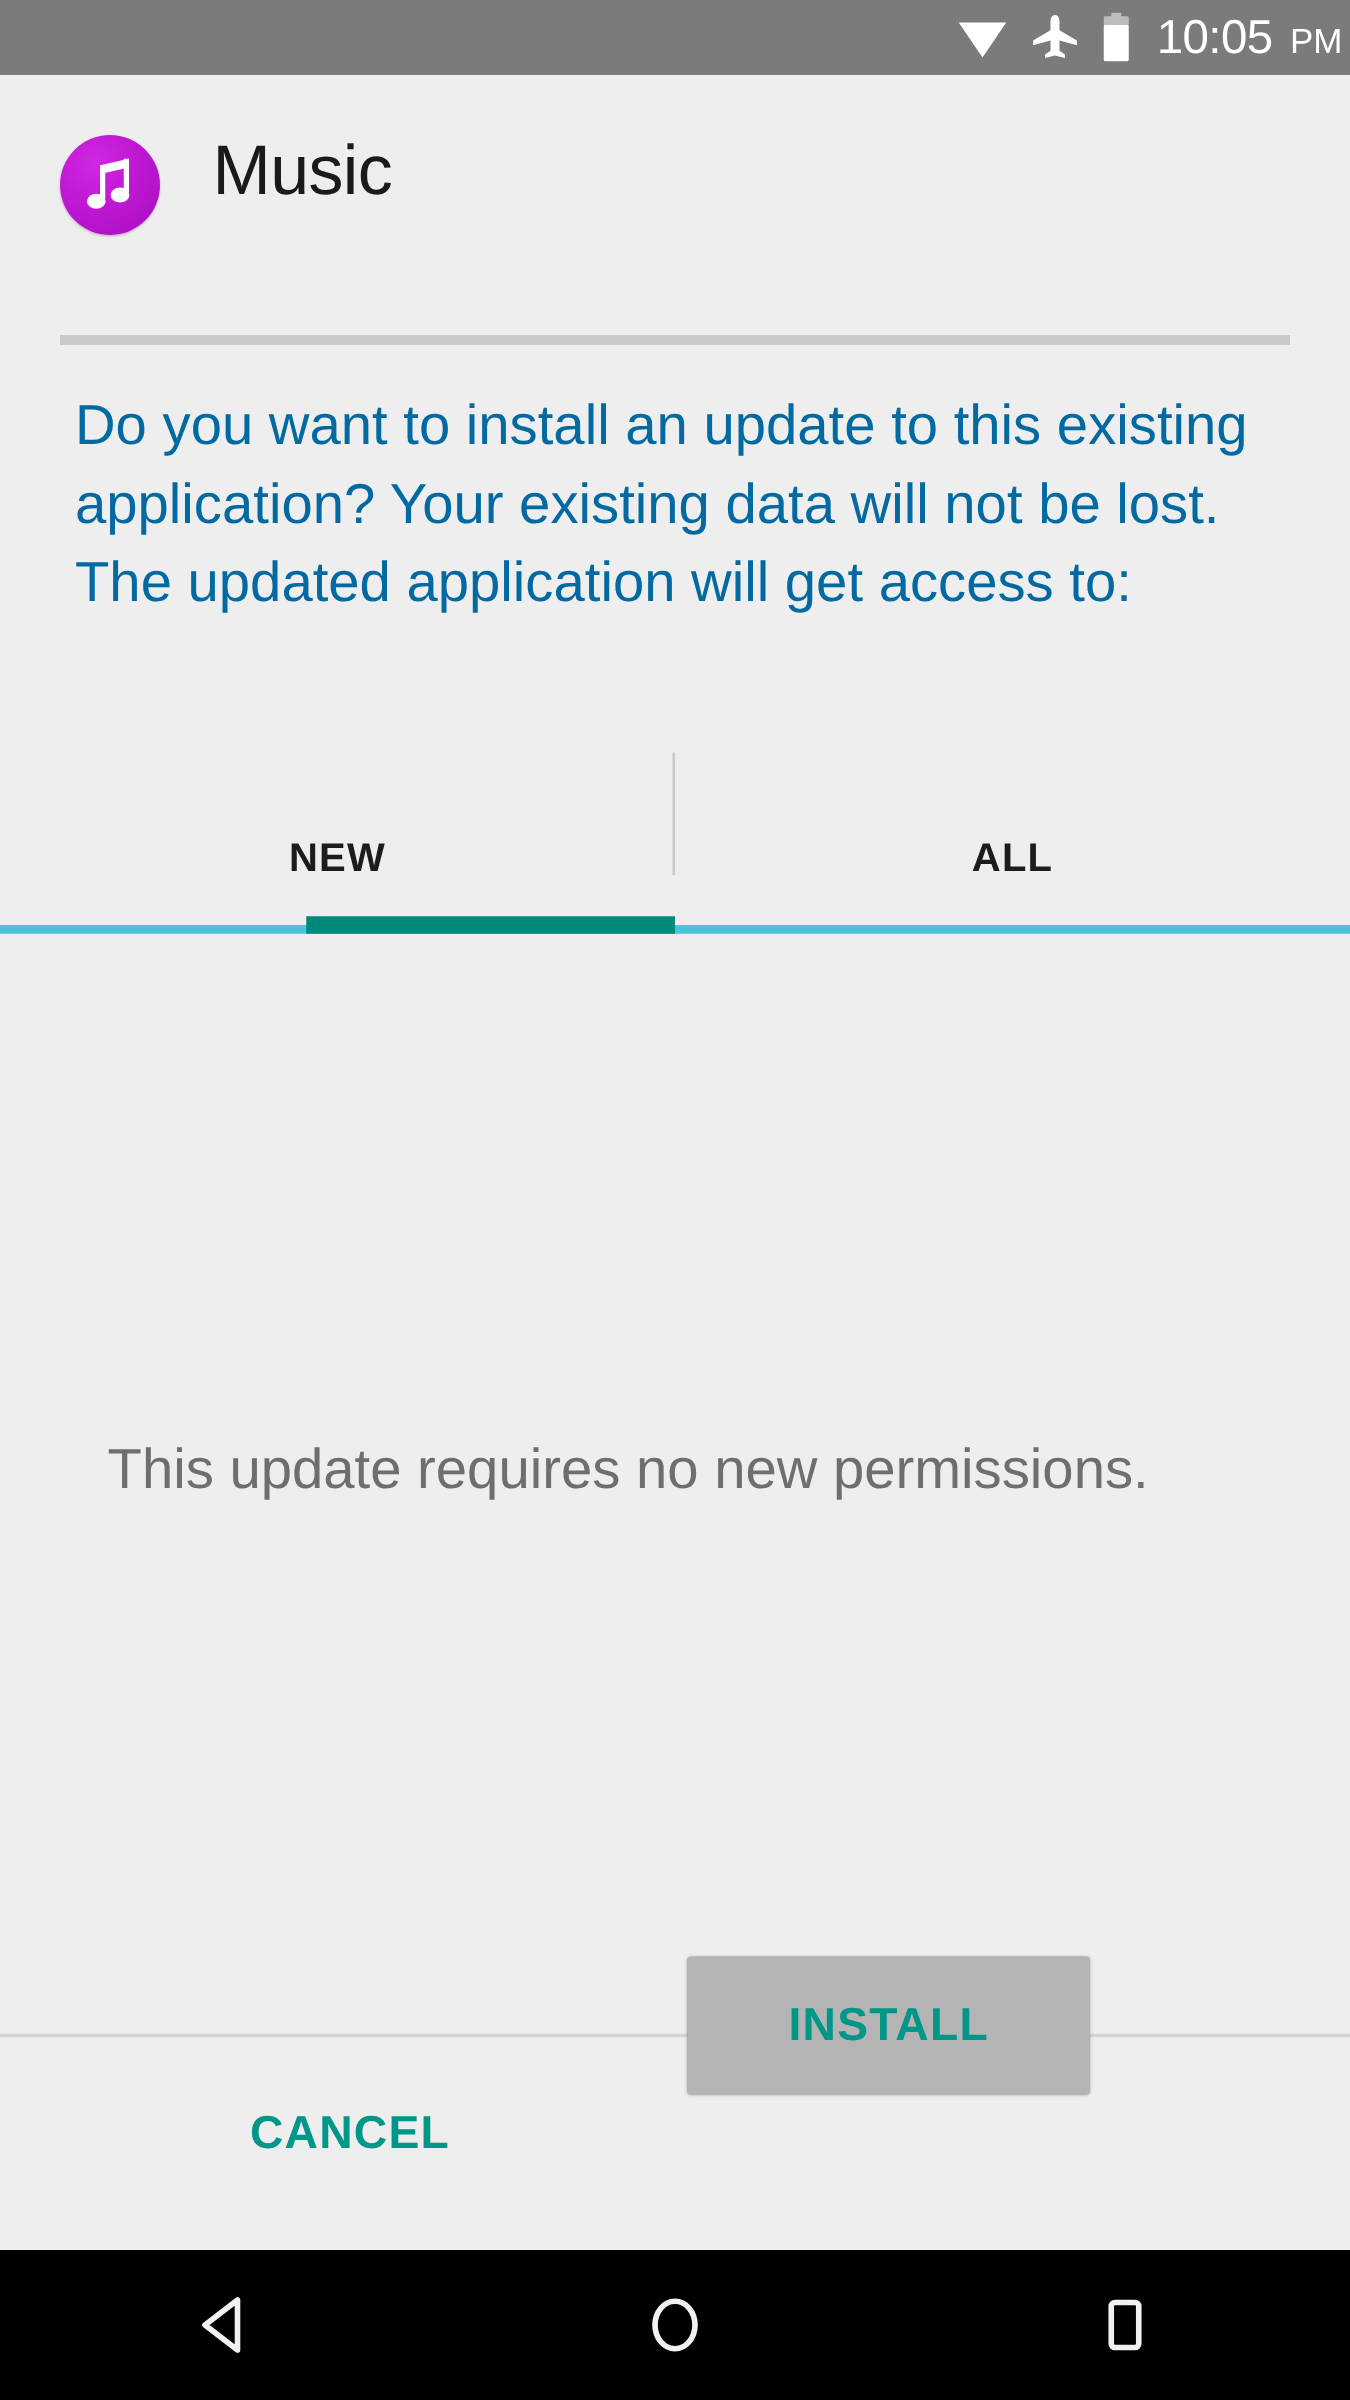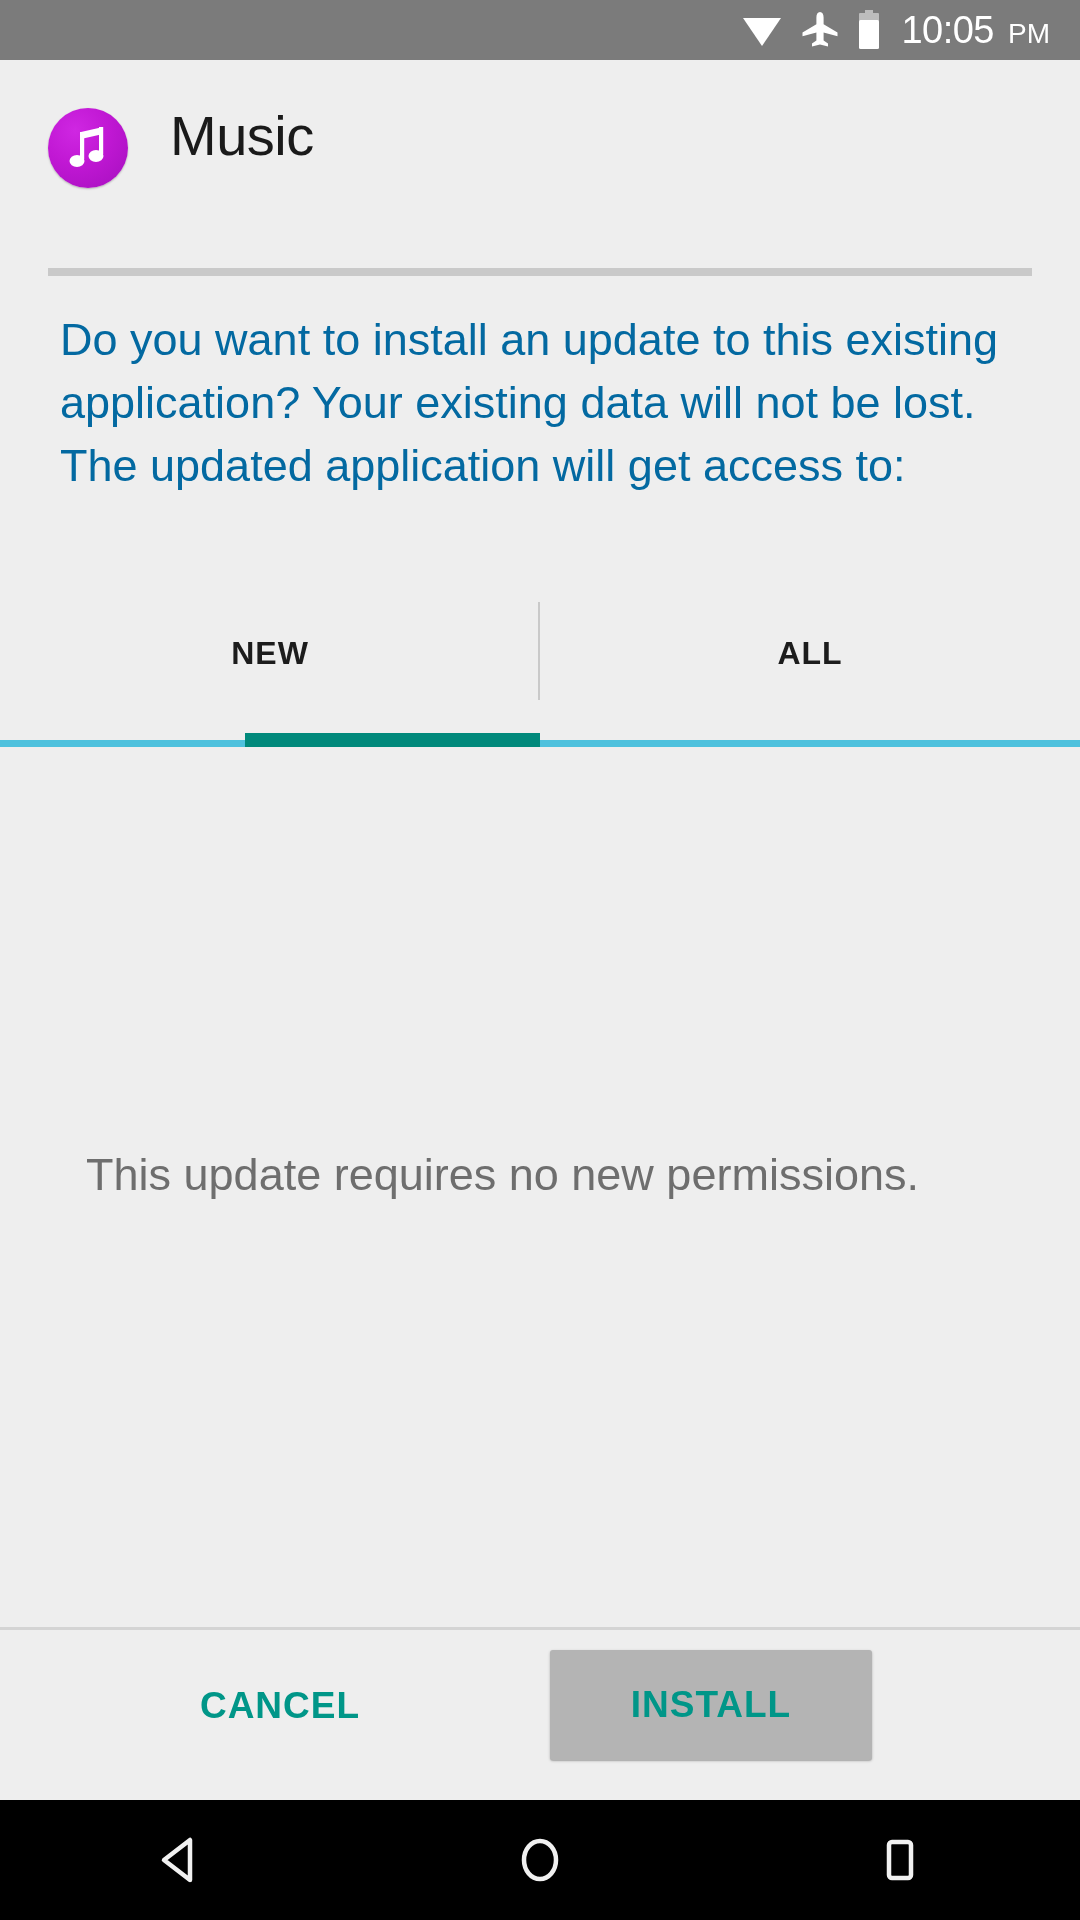--- a/index.html
+++ b/index.html
@@ -19,21 +19,21 @@
   #status-bar {
     position: absolute;
     top: 0; left: 0;
     width: 1080px;
     height: 60px;
     background: #7b7b7b;
     display: flex;
     align-items: center;
     justify-content: flex-end;
     box-sizing: border-box;
-    padding-right: 30px;
+    padding-right: 6px;
   }
   .status-icon {
     display: inline-flex;
     align-items: center;
     justify-content: center;
     margin-left: 18px;
   }
   #status-clock {
     color: #ffffff;
     font-size: 38px;
@@ -97,21 +97,21 @@
     width: 980px;
     font-size: 45px;
     line-height: 63px;
     color: #0369a1;
     font-weight: 400;
   }
 
   
   #tabs {
     position: absolute;
-    top: 583px;
+    top: 616px;
     left: 0;
     width: 1080px;
     height: 140px;
     display: flex;
   }
   .tab {
     flex: 1 1 50%;
     display: flex;
     align-items: center;
     justify-content: center;
@@ -190,21 +190,21 @@
     color: #009688;
     font-size: 37px;
     font-weight: bold;
     letter-spacing: 1px;
     font-family: "Liberation Sans", sans-serif;
     cursor: pointer;
     text-align: center;
   }
   #install-button {
     position: absolute;
-    top: 1650px;
+    top: 1565px;
     left: 550px;
     width: 322px;
     height: 110px;
     display: flex;
     align-items: center;
     justify-content: center;
     background: #b4b4b4;
     border: none;
     border-radius: 3px;
     color: #009688;

